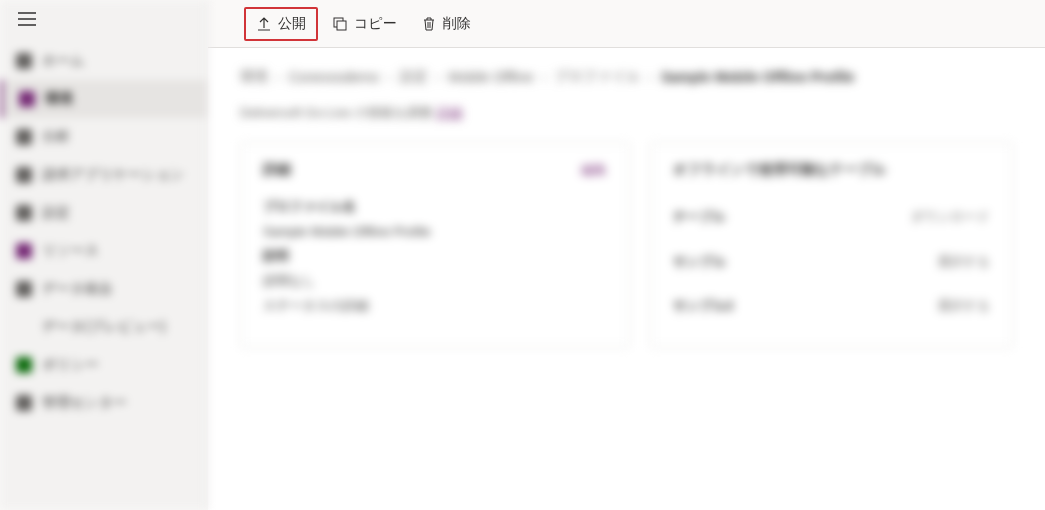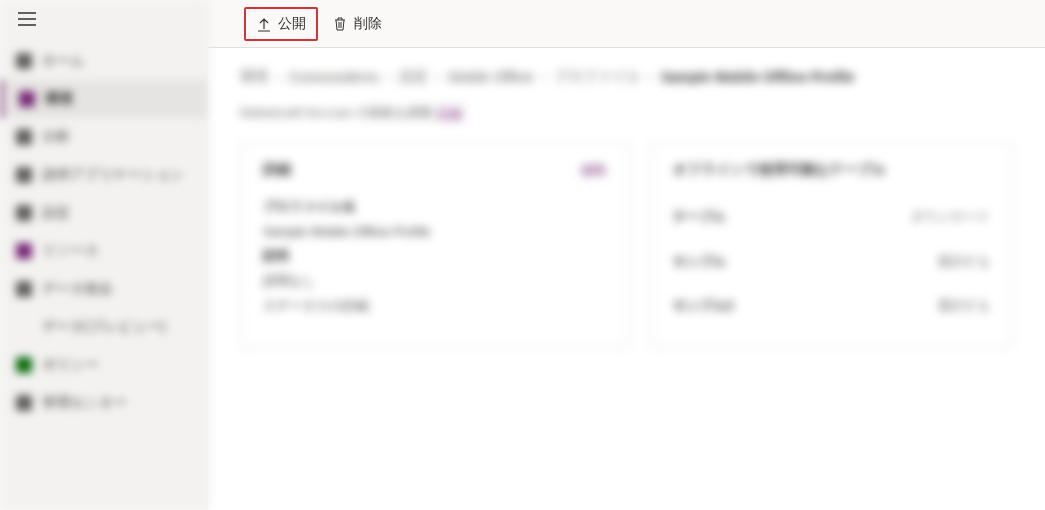--- a/index.html
+++ b/index.html
@@ -72,21 +72,20 @@
       background: none;
       border: none;
       font-size: 14px;
       color: #323130;
       cursor: pointer;
       font-family: inherit;
     }
     .toolbar-btn.highlight {
       border: 2px solid #d13438;
       border-radius: 2px;
-      align-items: flex-end;
     }
     .toolbar-icon {
       width: 16px;
       height: 16px;
       display: inline-flex;
       align-items: center;
       justify-content: center;
     }
     .content {
       flex: 1;
@@ -205,20 +204,29 @@
       <span class="toolbar-icon">
         <svg width="14" height="14" viewBox="0 0 14 14">
             <path d="M7 11V2M3 5l4-4 4 4M1 13h12" stroke="#323130" stroke-width="1.2" fill="none"></path>
           </svg>
       </span>
       <span>公開</span>
     </button>
     <button class="toolbar-btn">
       <span class="toolbar-icon">
         <svg width="14" height="14" viewBox="0 0 14 14">
+            <rect x="1" y="1" width="9" height="9" stroke="#323130" fill="none"></rect>
+            <rect x="4" y="4" width="9" height="9" stroke="#323130" fill="#faf9f8"></rect>
+          </svg>
+      </span>
+      <span>コピー</span>
+    </button>
+    <button class="toolbar-btn">
+      <span class="toolbar-icon">
+        <svg width="14" height="14" viewBox="0 0 14 14">
             <path d="M2 3h10M5 3V1h4v2M3 3l1 10h6l1-10M6 5v6M8 5v6" stroke="#323130" stroke-width="1" fill="none"></path>
           </svg>
       </span>
       <span>削除</span>
     </button>
   </div>
 
   <div class="content">
     <div class="breadcrumb">
       <span>環境</span>

